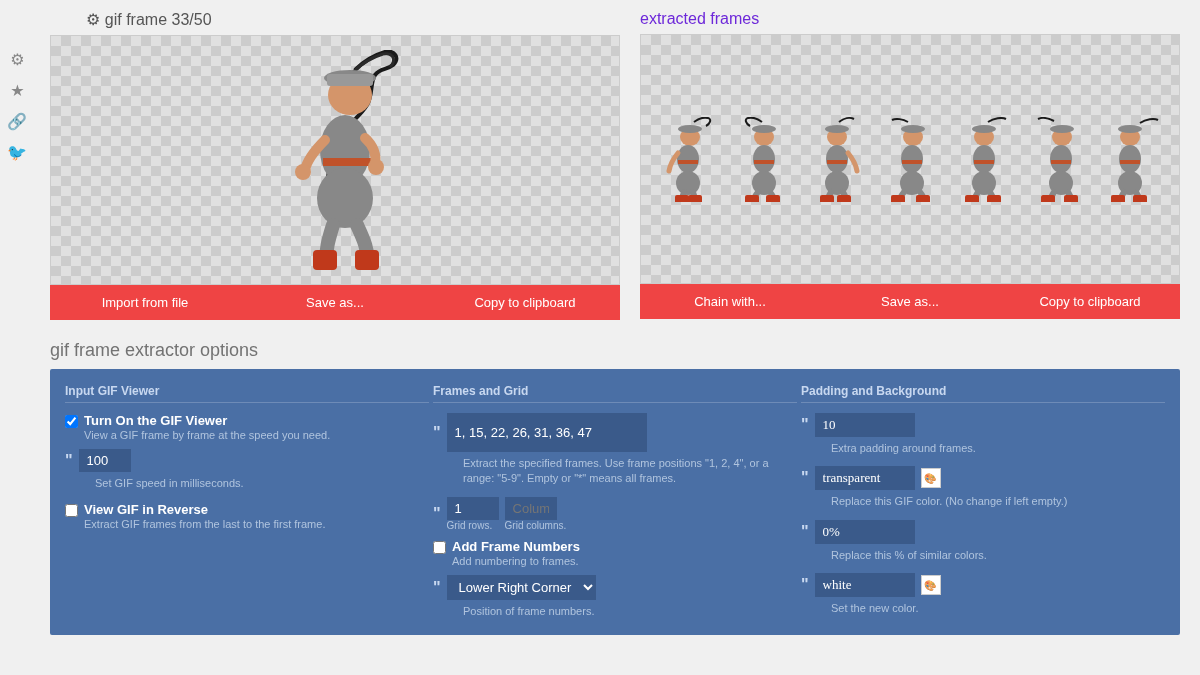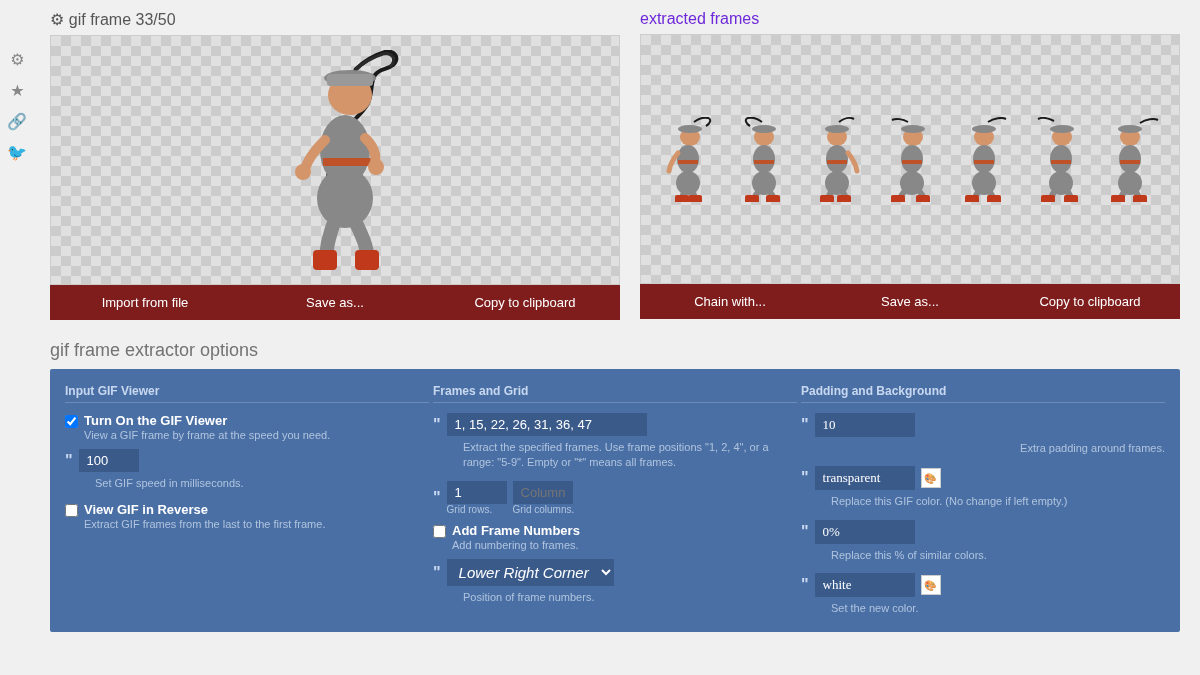--- a/index.html
+++ b/index.html
@@ -46,41 +46,42 @@
     
     .gif-panel {
       flex: 0 0 570px;
     }
 
     .panel-title {
       font-size: 16px;
       color: #555;
       margin-bottom: 6px;
       font-weight: normal;
+      margin-left: 36px;
     }
 
     .frame-display {
       background: #e0e0e0;
       background-image:
         repeating-linear-gradient(45deg, #ccc 25%, transparent 25%, transparent 75%, #ccc 75%, #ccc),
         repeating-linear-gradient(45deg, #ccc 25%, #e0e0e0 25%, #e0e0e0 75%, #ccc 75%, #ccc);
       background-size: 20px 20px;
       background-position: 0 0, 10px 10px;
       height: 250px;
       display: flex;
       align-items: center;
       justify-content: center;
       overflow: hidden;
       border: 1px solid #ccc;
     }
 
     
 
     .panel-toolbar {
-      background: #7f1d1d;
+      background: #ef4444;
       display: flex;
       align-items: center;
     }
 
     .toolbar-btn {
       flex: 1;
       color: white;
       background: none;
       border: none;
       padding: 10px 8px;
@@ -189,28 +190,28 @@
     .opt-input {
       background: #3a5a8a;
       border: none;
       color: white;
       padding: 4px 8px;
       font-size: 13px;
       width: 100px;
       outline: none;
     }
 
-    .opt-input.small { width: 60px; }
+    .opt-input.small { width: 52px; }
     .opt-input.medium { width: 100px; font-family: Liberation Serif, serif; }
 
     .opt-input-wide {
       background: #3a5a8a;
       border: none;
       color: white;
-      padding: 4px 8px;
+      padding: 12px 8px;
       font-size: 13px;
       width: 200px;
       outline: none;
     }
 
     .color-picker-btn {
       width: 20px;
       height: 20px;
       background: #fff;
       border: 1px solid #ccc;
@@ -230,24 +231,23 @@
     .grid-label {
       color: #b0c4de;
       font-size: 10px;
     }
 
     .select-dropdown {
       background: #3a5a8a;
       border: none;
       color: white;
       padding: 4px 8px;
-      font-size: 15px;
+      font-size: 13px;
       outline: none;
       cursor: pointer;
-      font-style: italic;
     }
   </style>
 </head>
 <body>
 
 <div class="sidebar-icons">
   <span class="sidebar-icon">⚙</span>
   <span class="sidebar-icon">★</span>
   <span class="sidebar-icon">🔗</span>
   <span class="sidebar-icon">🐦</span>
@@ -472,21 +472,21 @@
         <div class="opt-desc" style="padding-left:30px;">Position of frame numbers.</div>
       </div>
 
       <div class="options-column">
         <div class="col-header">Padding and Background</div>
 
         <div class="input-row">
           <span class="quote-icon">"</span>
           <input type="text" class="opt-input medium" value="10" style="">
         </div>
-        <div class="opt-desc" style="margin-bottom:10px; padding-left:30px;text-align:right;">Extra padding around frames.</div>
+        <div class="opt-desc" style="margin-bottom:10px; padding-left:30px;">Extra padding around frames.</div>
 
         <div class="input-row">
           <span class="quote-icon">"</span>
           <input type="text" class="opt-input medium" value="transparent" style="">
           <button class="color-picker-btn">🎨</button>
         </div>
         <div class="opt-desc" style="margin-bottom:10px; padding-left:30px;">Replace this GIF color. (No change if left empty.)</div>
 
         <div class="input-row">
           <span class="quote-icon">"</span>

